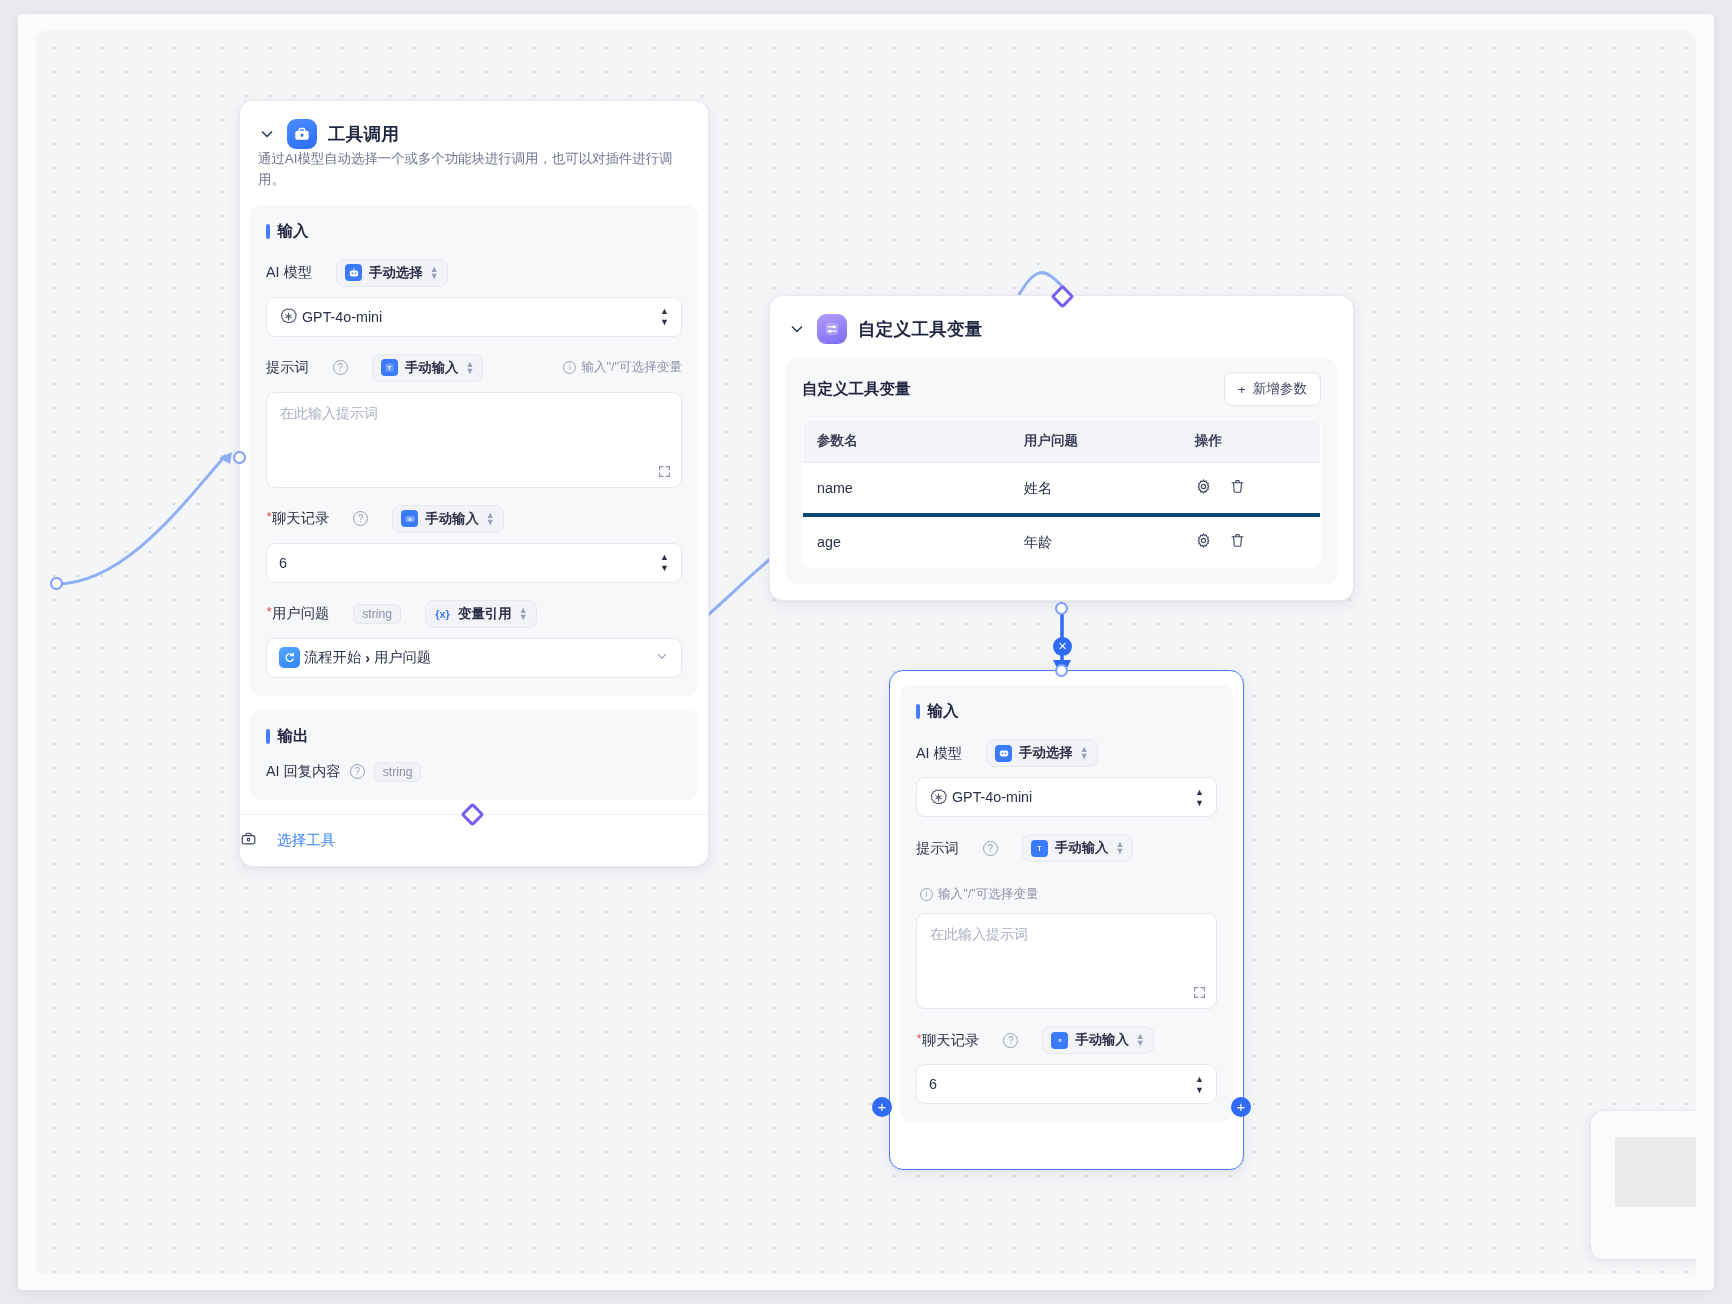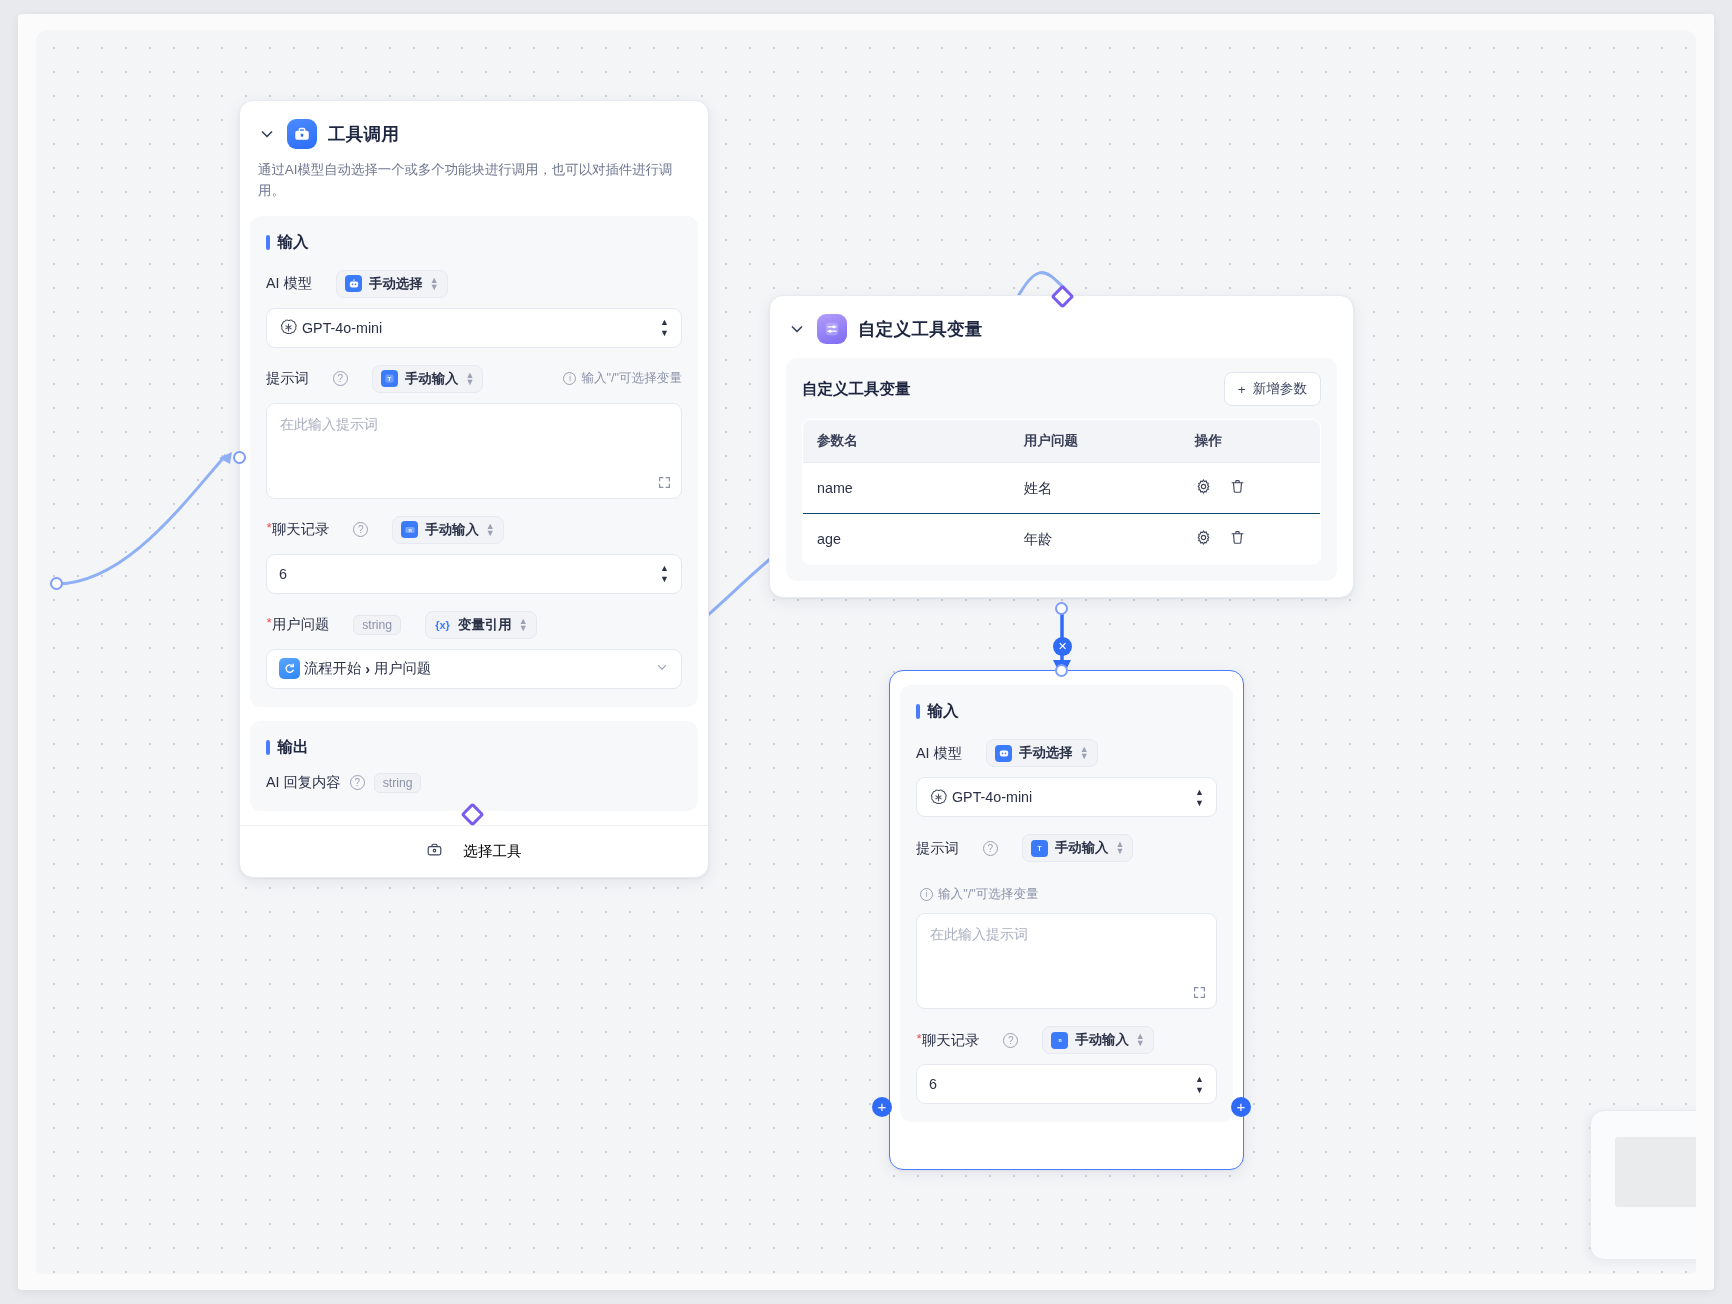--- a/index.html
+++ b/index.html
@@ -57,21 +57,21 @@
   .node-ico {
     width: 30px; height: 30px; border-radius: 9px; flex: none;
     display: flex; align-items: center; justify-content: center;
   }
   .ico-tool { background: linear-gradient(160deg,#4e8bff,#2a6dfb); }
   .ico-var  { background: linear-gradient(160deg,#b49dfb,#7b6bf2); }
   .ico-chat { background: linear-gradient(160deg,#8a8bfb,#6a6cf3); }
   .node-ico svg { display:block; }
   .node-name { font-size: 17.5px; font-weight: 700; color: #1f2640; letter-spacing: .3px; }
   .node-desc {
-    margin-top: 11px; font-size: 13.4px; color: #6f7791; line-height: 1.55;
+    font-size: 13.4px; color: #6f7791; line-height: 1.55;
     display: flex; align-items: center; flex-wrap: wrap; gap: 0;
   }
   .node-desc .txt { }
 
   .btn-ghost {
     display: inline-flex; align-items: center; justify-content: center;
     background: #fff; border: 1px solid #e2e5ec; border-radius: 8px;
     color: #3f4760; font-size: 13px; padding: 5px 10px; margin-left: 4px;
     white-space: nowrap;
   }
@@ -137,43 +137,43 @@
   .flowico {
     width: 21px; height: 21px; border-radius: 5px; flex:none;
     background: linear-gradient(160deg,#58a6ff,#2f86f6);
     display:flex; align-items:center; justify-content:center;
   }
 
   .outrow { margin-top: 15px; display: flex; align-items: center; gap: 9px; }
 
   .node-foot {
     border-top: 1px solid #eef0f4; margin-top: 14px;
-    height: 52px; display: flex; align-items: center; justify-content: center;
-    gap: 20px; font-size: 14.6px; color: #000000; font-weight: 500;
+    height: 52px; display: flex; align-items: center; 
+    gap: 20px; font-size: 14.6px; color: #3b82f6; font-weight: 500;
   }
 
   
   .panel {
     margin: 14px 16px 16px 16px;
     background: #f7f8fa; border-radius: 11px; padding: 14px 16px 16px 16px;
   }
   .panel-head { display: flex; align-items: center; }
   .panel-title { font-size: 15.5px; font-weight: 700; color: #1f2640; }
   .btn-add {
     margin-left: auto; background: #fff; border: 1px solid #e2e5ec; border-radius: 8px;
     font-size: 13.6px; color: #3f4760; padding: 7px 13px; display:flex; align-items:center; gap: 7px;
   }
   table.ptable { width: 100%; border-collapse: collapse; margin-top: 13px;
     background: #fff; border: 1px solid #e9ebf1; border-radius: 9px; overflow: hidden; }
   table.ptable th {
     background: #f3f4f8; text-align: left; font-size: 13.6px; font-weight: 700; color: #3a4158;
     padding: 12px 14px; border-bottom: 1px solid #e9ebf1;
   }
   table.ptable td {
-    padding: 15px 14px; font-size: 14.3px; color: #2b3248; border-bottom: 1px solid #0c4a6e;
+    padding: 15px 14px; font-size: 14.3px; color: #2b3248; border-bottom: 4px solid #0c4a6e;
   }
   table.ptable tr:last-child td { border-bottom: none; }
   .acts { display: flex; gap: 17px; color: #5a6party; }
   .acts span { cursor: pointer; color:#41495f; }
 
   
   .handle {
     position: absolute; width: 13px; height: 13px; border-radius: 50%;
     background: #fff; border: 2.4px solid #7d9efb; z-index: 6;
   }

